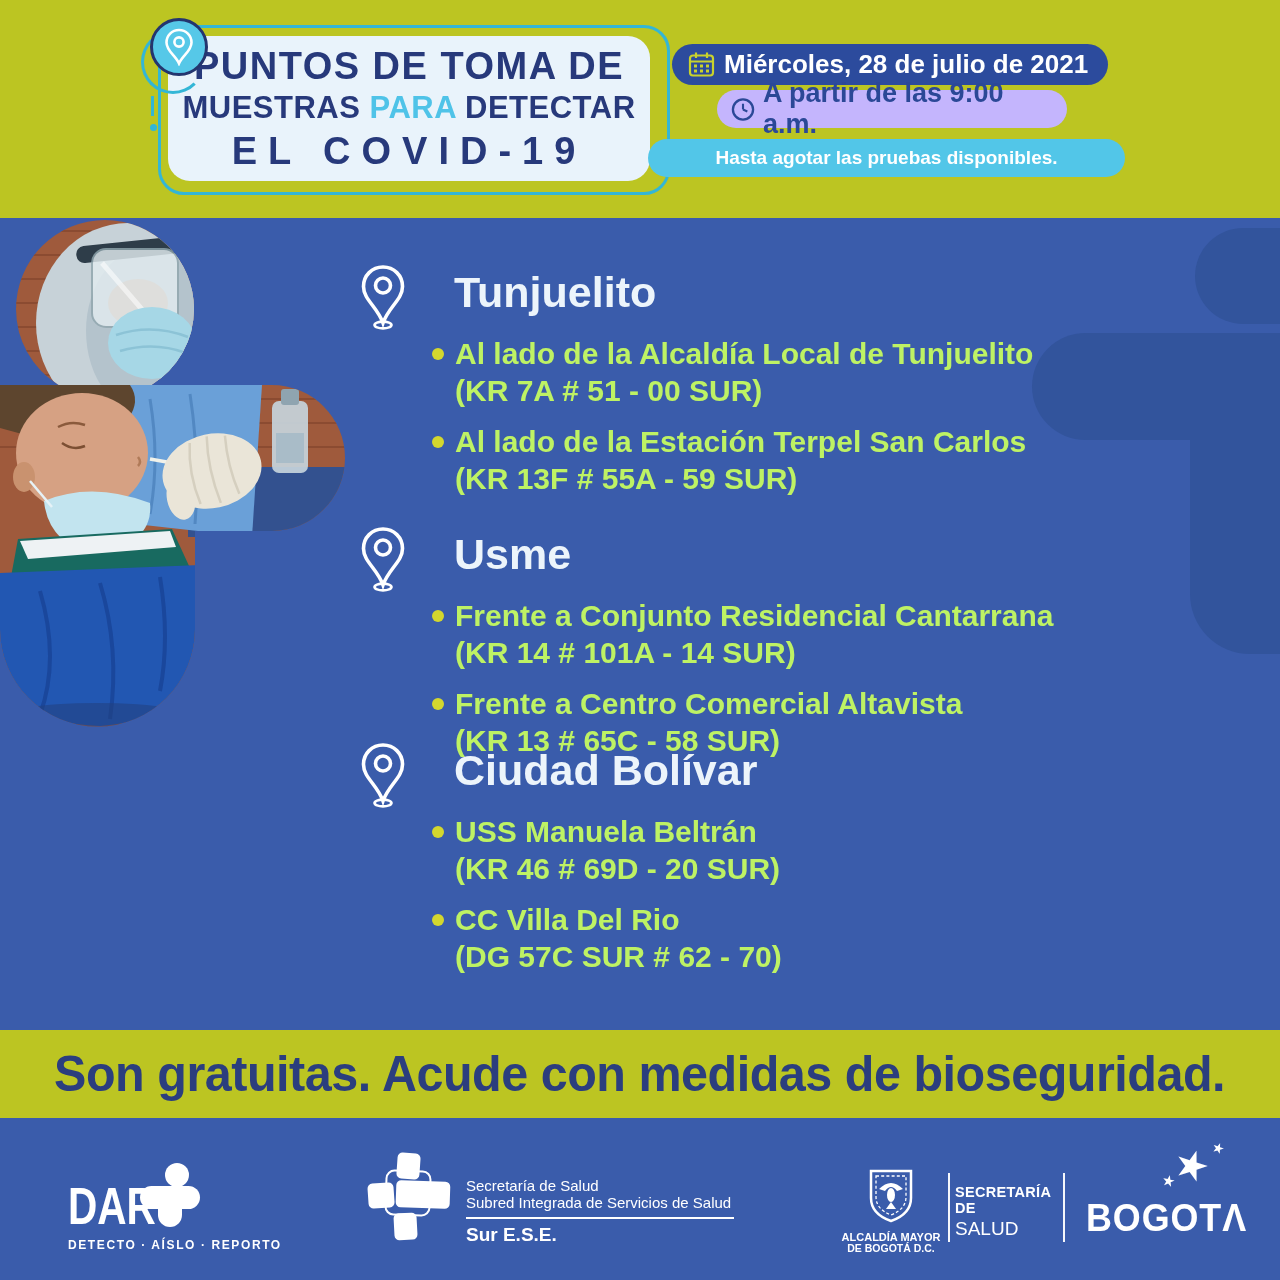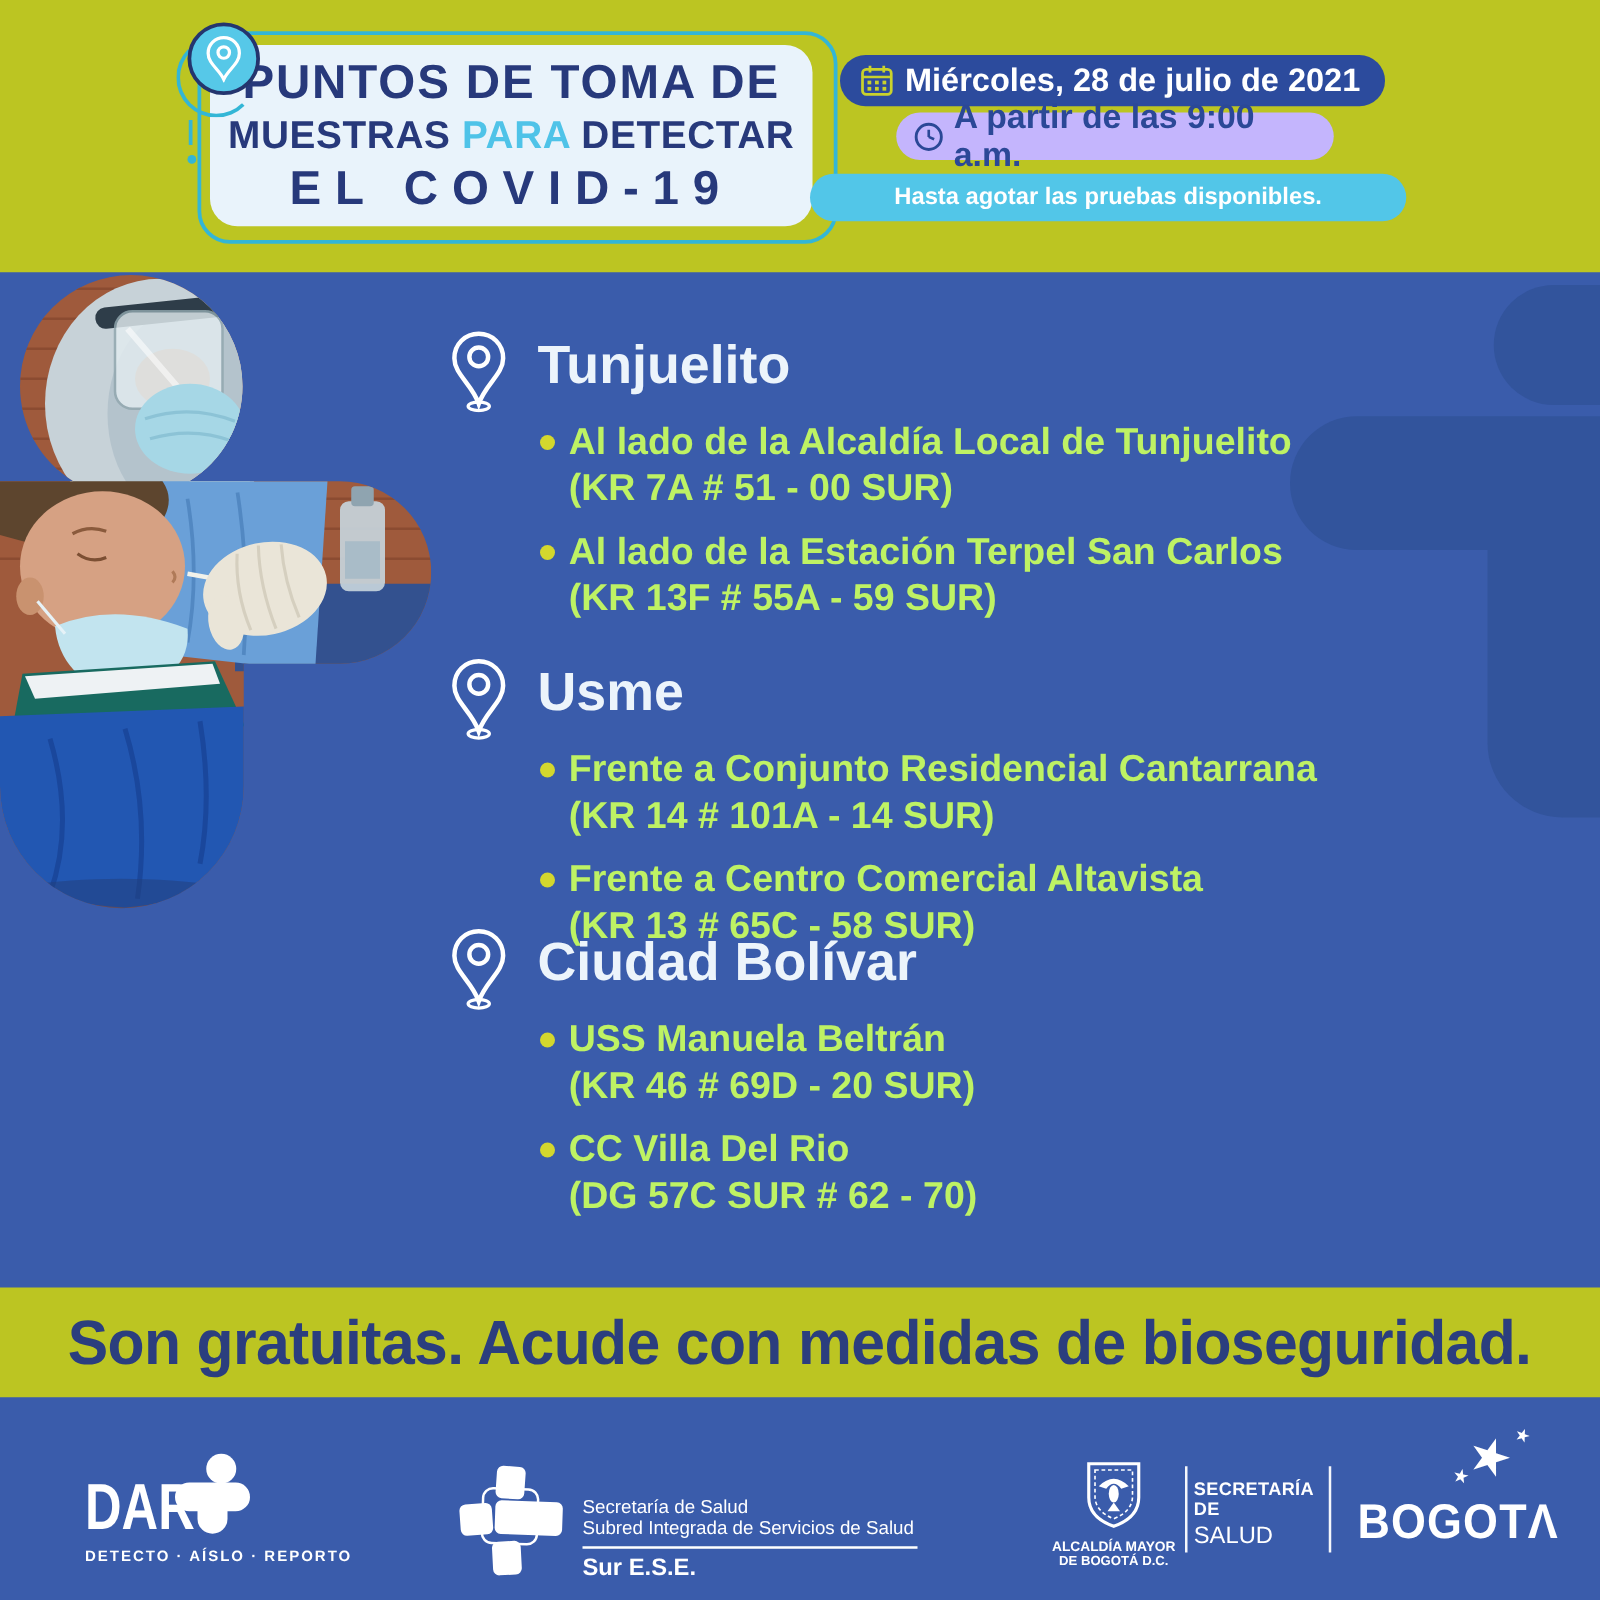--- a/index.html
+++ b/index.html
@@ -33,42 +33,42 @@
   .pill-avail .b{font-weight:800;}
   
   .main{position:absolute;left:0;top:218px;width:1280px;height:812px;background:#3a5cab;}
   .blob{position:absolute;background:#32549c;z-index:0;}
   .blob-ellipse{left:1195px;top:10px;width:110px;height:96px;border-radius:48px 0 0 48px;}
   .blob-pill{left:1032px;top:115px;width:260px;height:107px;border-radius:54px 0 0 54px;}
   .blob-bar{left:1190px;top:218px;width:100px;height:218px;border-radius:0 0 0 60px;}
   .collage{position:absolute;left:0;top:1px;width:350px;height:520px;z-index:1;}
   .sec{position:absolute;left:360px;width:810px;z-index:2;}
   .sec1{top:46px;} .sec2{top:308px;} .sec3{top:524px;}
-  .sec-head{display:flex;align-items:flex-start;gap:24px;height:66px;}
+  .sec-head{display:flex;align-items:flex-start;gap:48px;height:66px;}
   .sec-pin{width:46px;height:66px;flex:0 0 auto;}
   .sec-title{font-size:43px;font-weight:800;color:#ecf4fb;line-height:52px;margin-top:2px;}
   .points{margin-top:5px;}
   .point{position:relative;padding-left:95px;margin-bottom:14px;
     font-size:30px;font-weight:700;color:#bef264;line-height:37px;}
   .point .dot{position:absolute;left:72px;top:13px;width:12px;height:12px;border-radius:50%;background:#d3d72e;}
   
   .banner{position:absolute;left:0;top:1030px;width:1280px;height:88px;background:#bcc522;
     display:flex;align-items:center;justify-content:center;}
   .banner-text{font-size:50px;font-weight:800;color:#2b3e7e;letter-spacing:-.5px;transform:scaleX(.97);white-space:nowrap;}
   
   .footer{position:absolute;left:0;top:1118px;width:1280px;height:162px;background:#3a5cab;color:#fff;}
   .dar{position:absolute;left:68px;top:42px;width:200px;}
   .dar-word{position:absolute;left:0;top:24px;font-size:52px;font-weight:800;line-height:44px;
     transform:scaleX(.78);transform-origin:left;}
   .dar-plus{position:absolute;left:72px;top:0;width:60px;height:70px;}
   .dar-plus .head{position:absolute;left:25px;top:3px;width:24px;height:24px;border-radius:50%;background:#fff;}
   .dar-plus .hbar{position:absolute;left:0;top:26px;width:60px;height:23px;border-radius:12px;background:#fff;}
   .dar-plus .vbar{position:absolute;left:18px;top:40px;width:24px;height:27px;border-radius:0 0 12px 12px;background:#fff;}
   .dar-tag{position:absolute;left:0;top:78px;font-size:12px;font-weight:700;letter-spacing:1.6px;white-space:nowrap;}
-  .subred{position:absolute;left:366px;top:53px;display:flex;gap:14px;}
+  .subred{position:absolute;left:366px;top:33px;display:flex;gap:14px;}
   .subred-cross{width:86px;height:92px;flex:0 0 auto;}
   .subred-text{padding-top:26px;}
   .subred-text .s1{font-size:15px;line-height:17px;}
   .subred-text .s2{font-size:15px;line-height:17px;}
   .subred-rule{width:268px;height:2px;background:#fff;margin:6px 0 5px;}
   .subred-text .s3{font-size:19px;font-weight:700;}
   .alcaldia{position:absolute;left:836px;top:50px;width:110px;text-align:center;}
   .alcaldia svg{width:48px;height:56px;}
   .alc1{font-size:11px;font-weight:800;line-height:12px;margin-top:3px;}
   .alc2{font-size:10.5px;font-weight:800;line-height:11px;}

